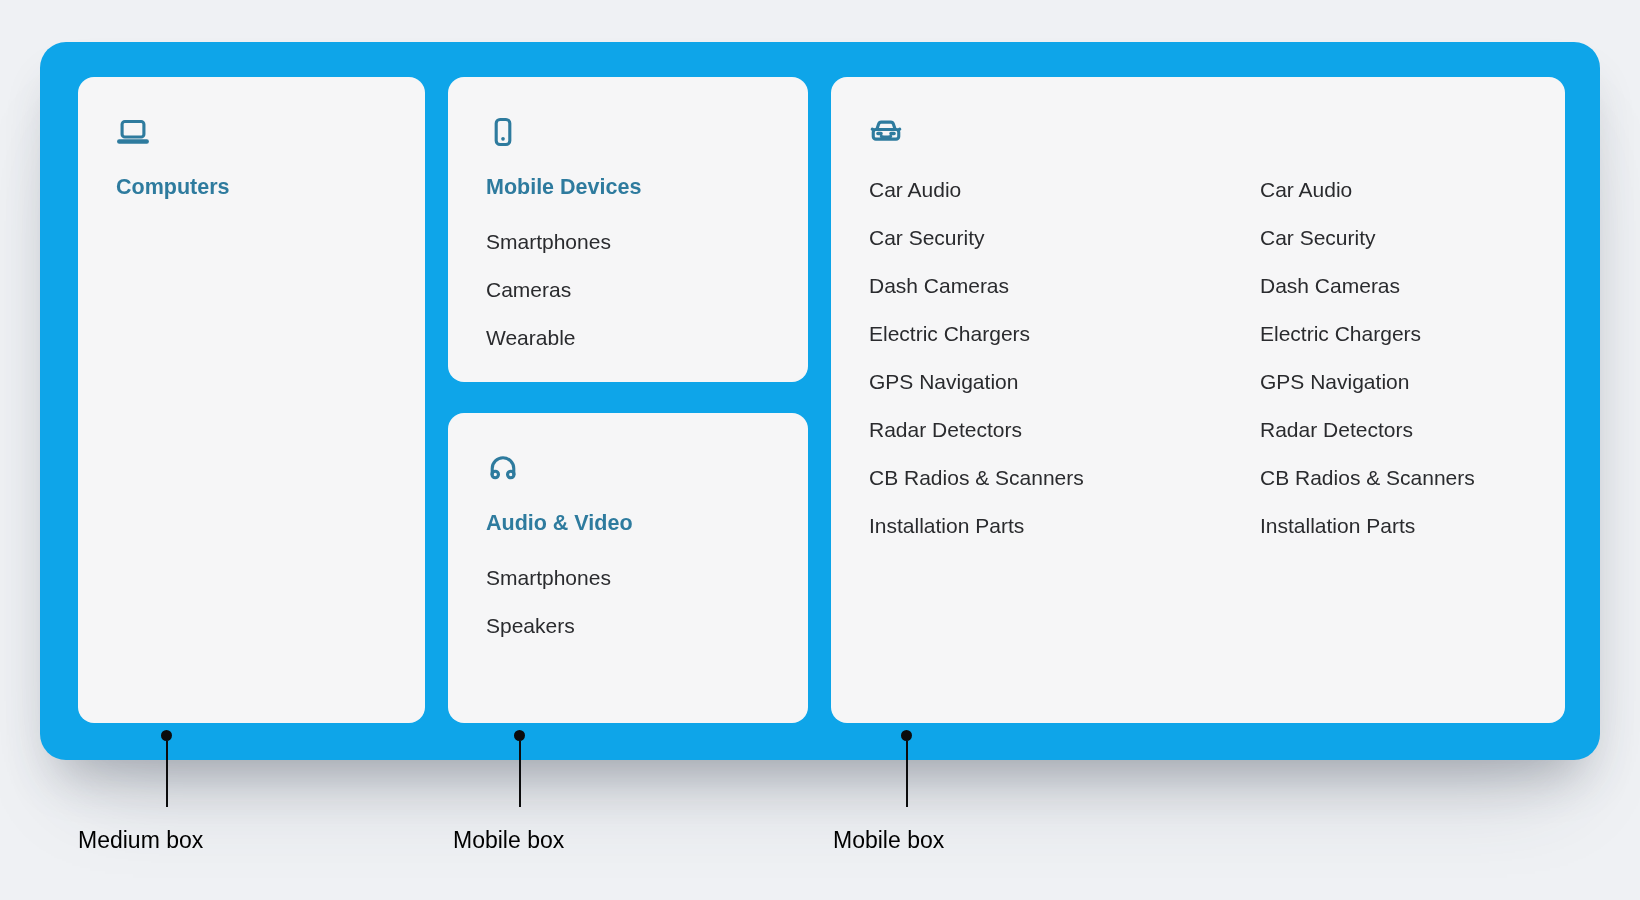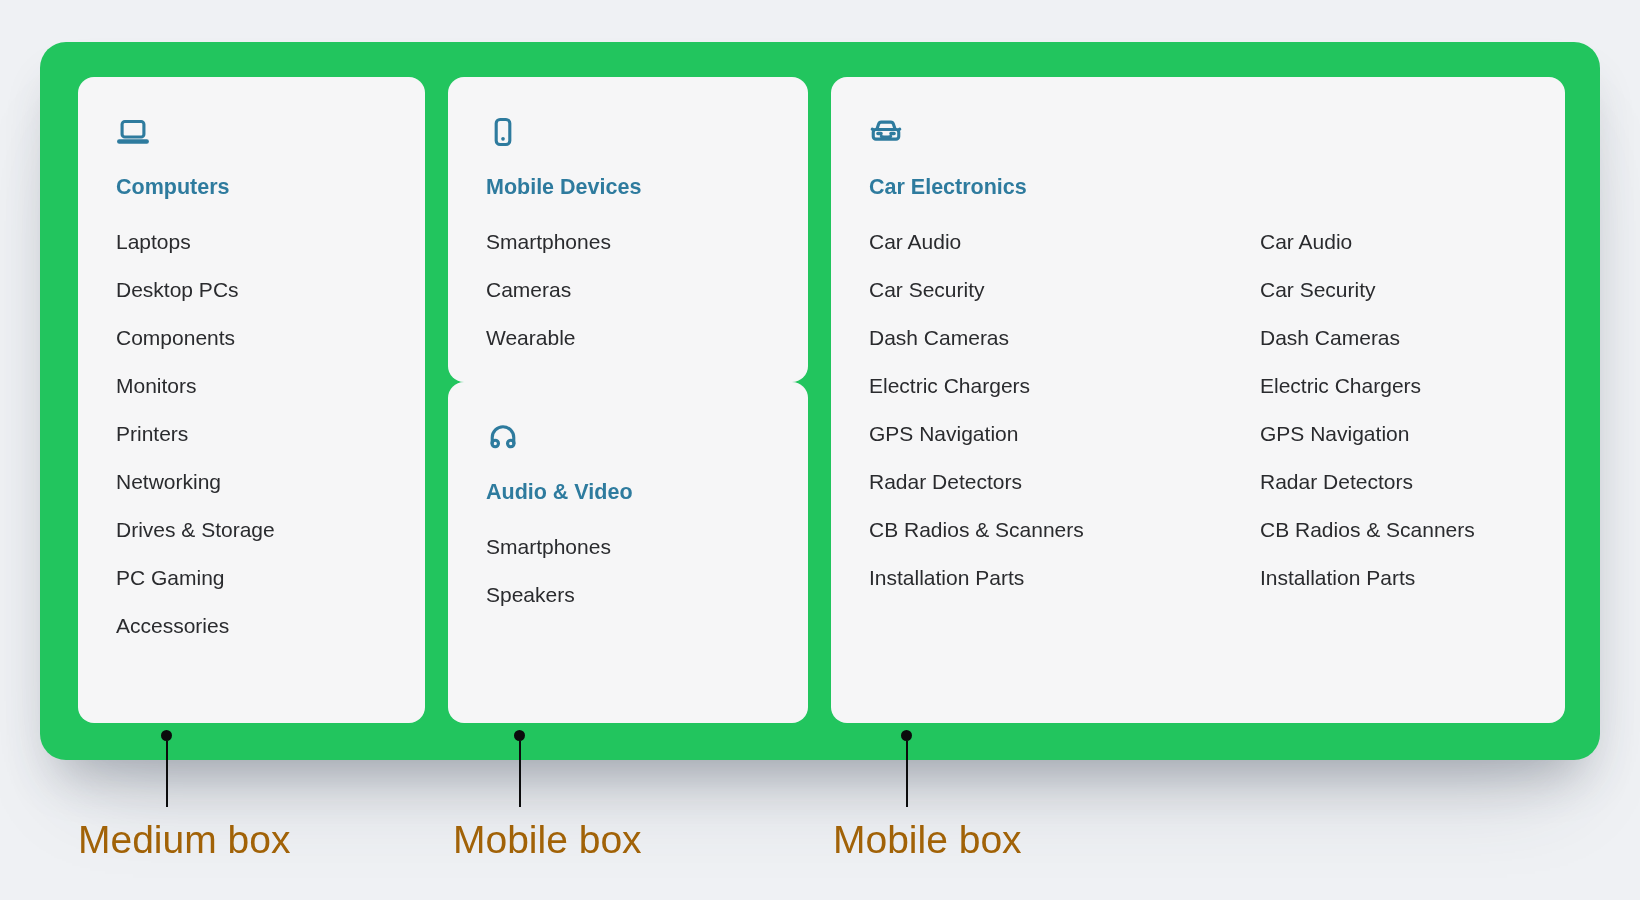--- a/index.html
+++ b/index.html
@@ -6,33 +6,33 @@
   html,body { width:1640px; height:900px; }
   body {
     background:#eff1f4;
     font-family:"Liberation Sans","DejaVu Sans",sans-serif;
     position:relative;
     overflow:hidden;
   }
   .card {
     position:absolute; left:40px; top:42px;
     width:1560px; height:718px;
-    background:#22c55e; border-radius:26px;
+    background:#0ea5e9; border-radius:26px;
     box-shadow:0 30px 50px -18px rgba(55,65,80,0.32), 0 60px 90px -40px rgba(55,65,80,0.22);
   }
   .card-inner {
     position:absolute; left:38px; top:35px; right:35px; bottom:37px;
     display:flex; gap:23px;
   }
   .gbox {
     background:#f6f6f7; border-radius:16px;
     padding:38px 28px 0 38px;
   }
   .box-medium { width:347px; height:100%; }
-  .col-small { width:360px; height:100%; display:flex; flex-direction:column; }
+  .col-small { width:360px; height:100%; display:flex; flex-direction:column; gap:31px; }
   .box-small-top { height:305px; }
   .box-small-bottom { flex:1; }
   .box-large { flex:1; height:100%; }
   .cat-icon { display:block; width:34px; height:34px; }
   .cat-icon svg { display:block; width:34px; height:34px; }
   .cat-title {
     margin-top:24px; font-size:21.5px; line-height:28px;
     font-weight:700; color:#2e7b9e; cursor:pointer;
   }
   ul.cat-items { list-style:none; margin-top:17px; }
@@ -45,52 +45,41 @@
   
   .ann-dot {
     position:absolute; width:11px; height:11px; border-radius:50%;
     background:#0b0b0c; top:730px;
   }
   .ann-line {
     position:absolute; width:2px; height:66px; top:741px;
     background:#0b0b0c;
   }
   .ann-label {
-    position:absolute; top:822px; font-size:39px; line-height:36px;
-    color:#a16207; white-space:nowrap;
+    position:absolute; top:822px; font-size:23px; line-height:36px;
+    color:#000000; white-space:nowrap;
   }
   .ann-m.ann-dot { left:161px; } .ann-m.ann-line { left:166px; } .ann-m.ann-label { left:78px; }
   .ann-s.ann-dot { left:514px; } .ann-s.ann-line { left:519px; } .ann-s.ann-label { left:453px; }
   .ann-l.ann-dot { left:901px; } .ann-l.ann-line { left:906px; } .ann-l.ann-label { left:833px; }
 </style>
 </head>
 <body>
 
 <div class="card">
   <div class="card-inner">
 
     <div class="gbox box-medium">
       <span class="cat-icon">
         <svg viewBox="0 0 24 24" fill="none" stroke="#2e7b9e" stroke-width="2.2" stroke-linecap="round" stroke-linejoin="round">
           <rect x="4.3" y="4.6" width="15.4" height="10.9" rx="2"></rect>
           <path d="M2.3 18.7h19.4" stroke-width="3.1"></path>
         </svg>
       </span>
       <div class="cat-title">Computers</div>
-      <ul class="cat-items">
-        <li>Laptops</li>
-        <li>Desktop PCs</li>
-        <li>Components</li>
-        <li>Monitors</li>
-        <li>Printers</li>
-        <li>Networking</li>
-        <li>Drives &amp; Storage</li>
-        <li>PC Gaming</li>
-        <li>Accessories</li>
-      </ul>
     </div>
 
     <div class="col-small">
 
       <div class="gbox box-small-top">
         <span class="cat-icon">
           <svg viewBox="0 0 24 24" fill="none" stroke="#2e7b9e" stroke-width="2.2" stroke-linecap="round" stroke-linejoin="round">
             <rect x="7.2" y="3.2" width="9.6" height="17.6" rx="2.7"></rect>
             <circle cx="12" cy="16.8" r="1.3" fill="#2e7b9e" stroke="none"></circle>
           </svg>
@@ -123,21 +112,20 @@
     <div class="gbox box-large">
       <span class="cat-icon">
         <svg viewBox="0 0 24 24" fill="none" stroke="#2e7b9e" stroke-width="2.2" stroke-linecap="round" stroke-linejoin="round">
           <path d="M5.5 10.2 6.8 6.3c.26-.78.99-1.3 1.8-1.3h6.8c.81 0 1.54.52 1.8 1.3l1.3 3.9"></path>
           <path d="M4.9 10.2h14.2c1 0 1.9.8 1.9 1.9v3c0 1.05-.85 1.9-1.9 1.9H4.9c-1.05 0-1.9-.85-1.9-1.9v-3c0-1.1.85-1.9 1.9-1.9Z"></path>
           <path d="M6.3 13.1h2.2M15.5 13.1h2.2" stroke-width="2.5"></path>
           <path d="M8.7 15.1q3.3.9 6.6 0"></path>
           <path d="M3.2 10.5 2.3 10M20.8 10.5l.9-.5"></path>
         </svg>
       </span>
-      <div class="cat-title">Car Electronics</div>
       <div class="large-cols">
         <ul class="cat-items">
           <li>Car Audio</li>
           <li>Car Security</li>
           <li>Dash Cameras</li>
           <li>Electric Chargers</li>
           <li>GPS Navigation</li>
           <li>Radar Detectors</li>
           <li>CB Radios &amp; Scanners</li>
           <li>Installation Parts</li>

